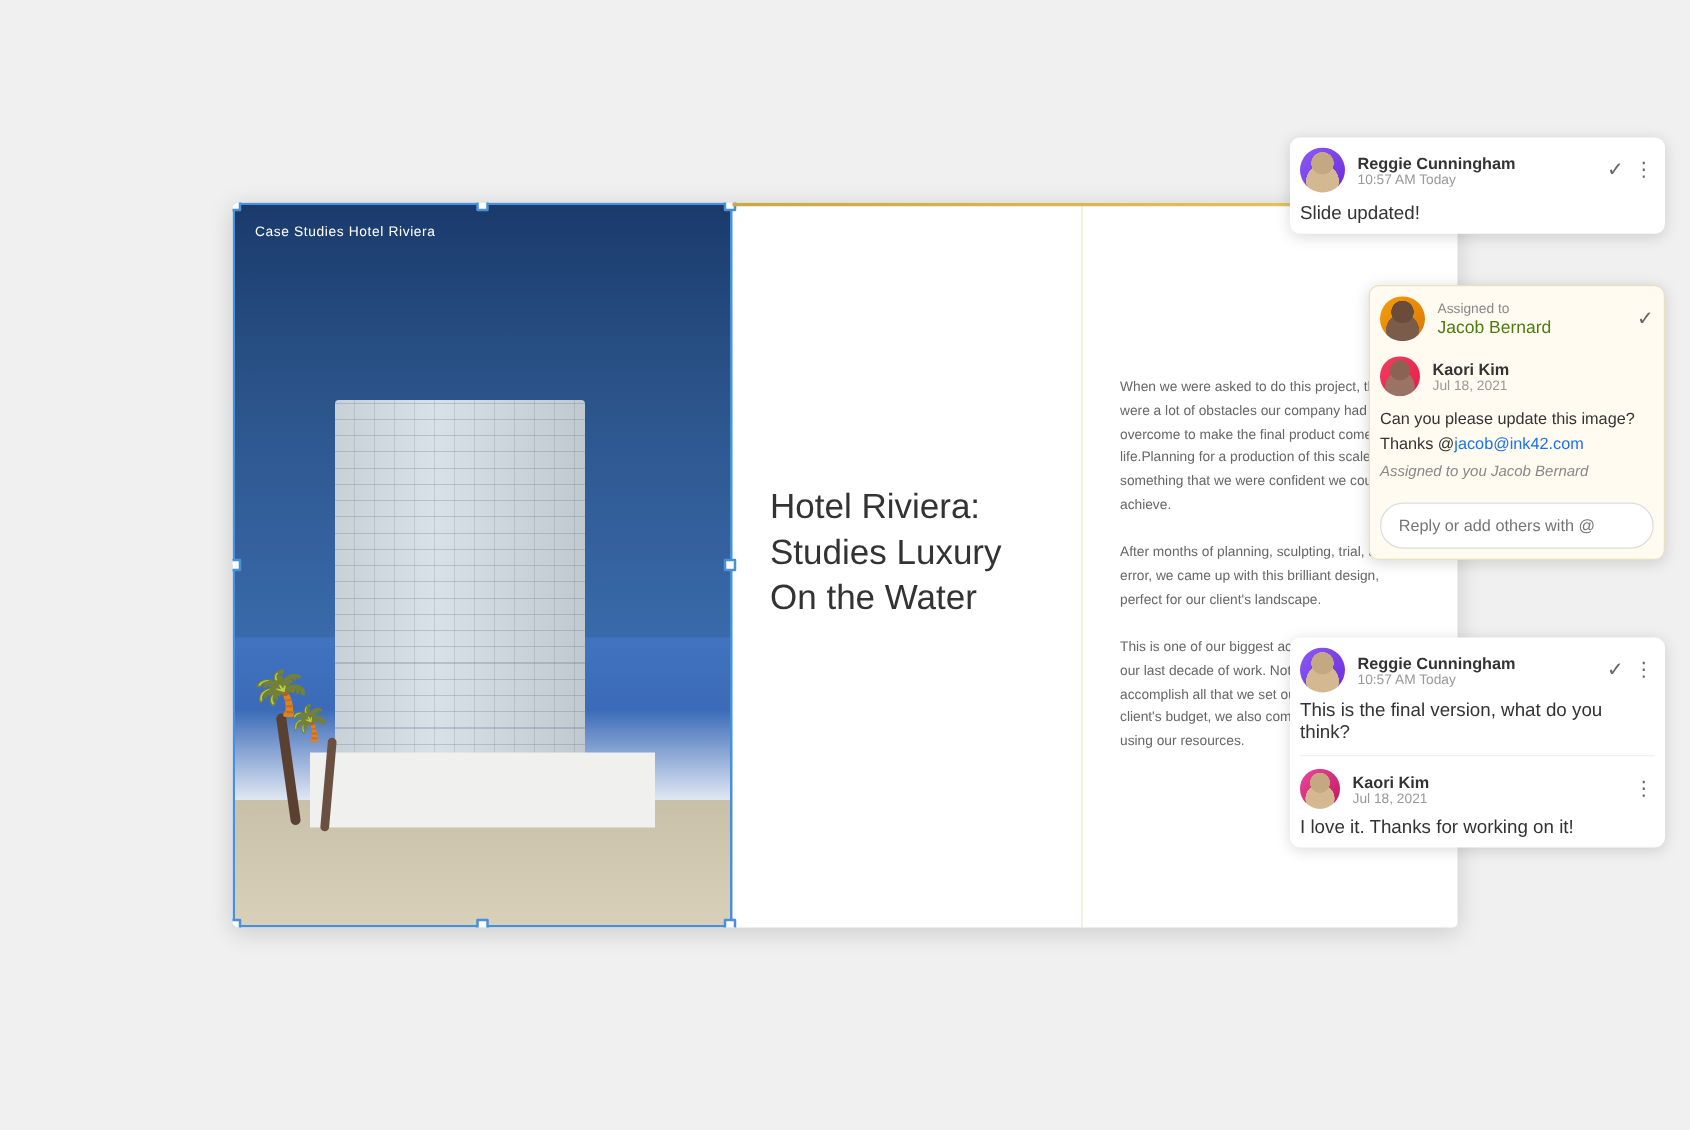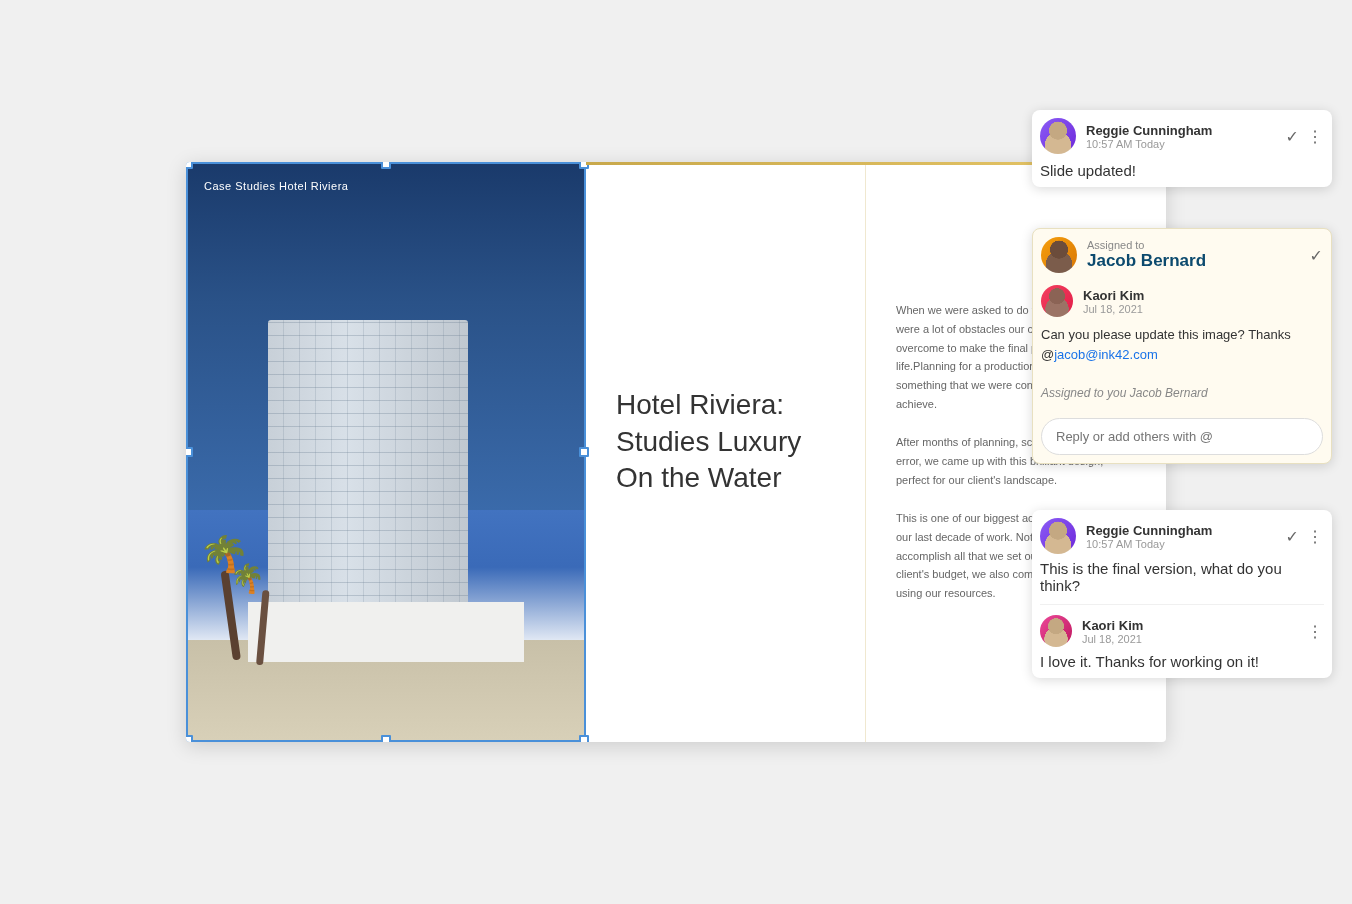--- a/index.html
+++ b/index.html
@@ -196,52 +196,52 @@
     .comment-text {
       font-size: 15px;
       color: #333;
       margin-top: 4px;
     }
 
     
     .comment-expanded {
       top: 228px;
       right: 20px;
-      width: 300px;
+      width: 237px;
       background: #fffbf0;
       border: 1px solid #e8e0c0;
       z-index: 10;
     }
 
     .assigned-header {
       display: flex;
       align-items: center;
       margin-bottom: 12px;
     }
 
     .assigned-label {
       font-size: 11px;
       color: #888;
     }
 
     .assigned-name {
-      font-size: 17px;
-      font-weight: 700;
-      color: #0c4a6e;
+      font-size: 14px;
+      font-weight: 400;
+      color: #4d7c0f;
     }
 
     .comment-body {
       margin-bottom: 10px;
     }
 
     .comment-message {
       font-size: 13px;
       color: #333;
       line-height: 1.5;
-      margin-bottom: 22px;
+      margin-bottom: 6px;
     }
 
     .mention-link {
       color: #1a73e8;
       text-decoration: none;
     }
 
     .assigned-note {
       font-size: 12px;
       color: #888;

